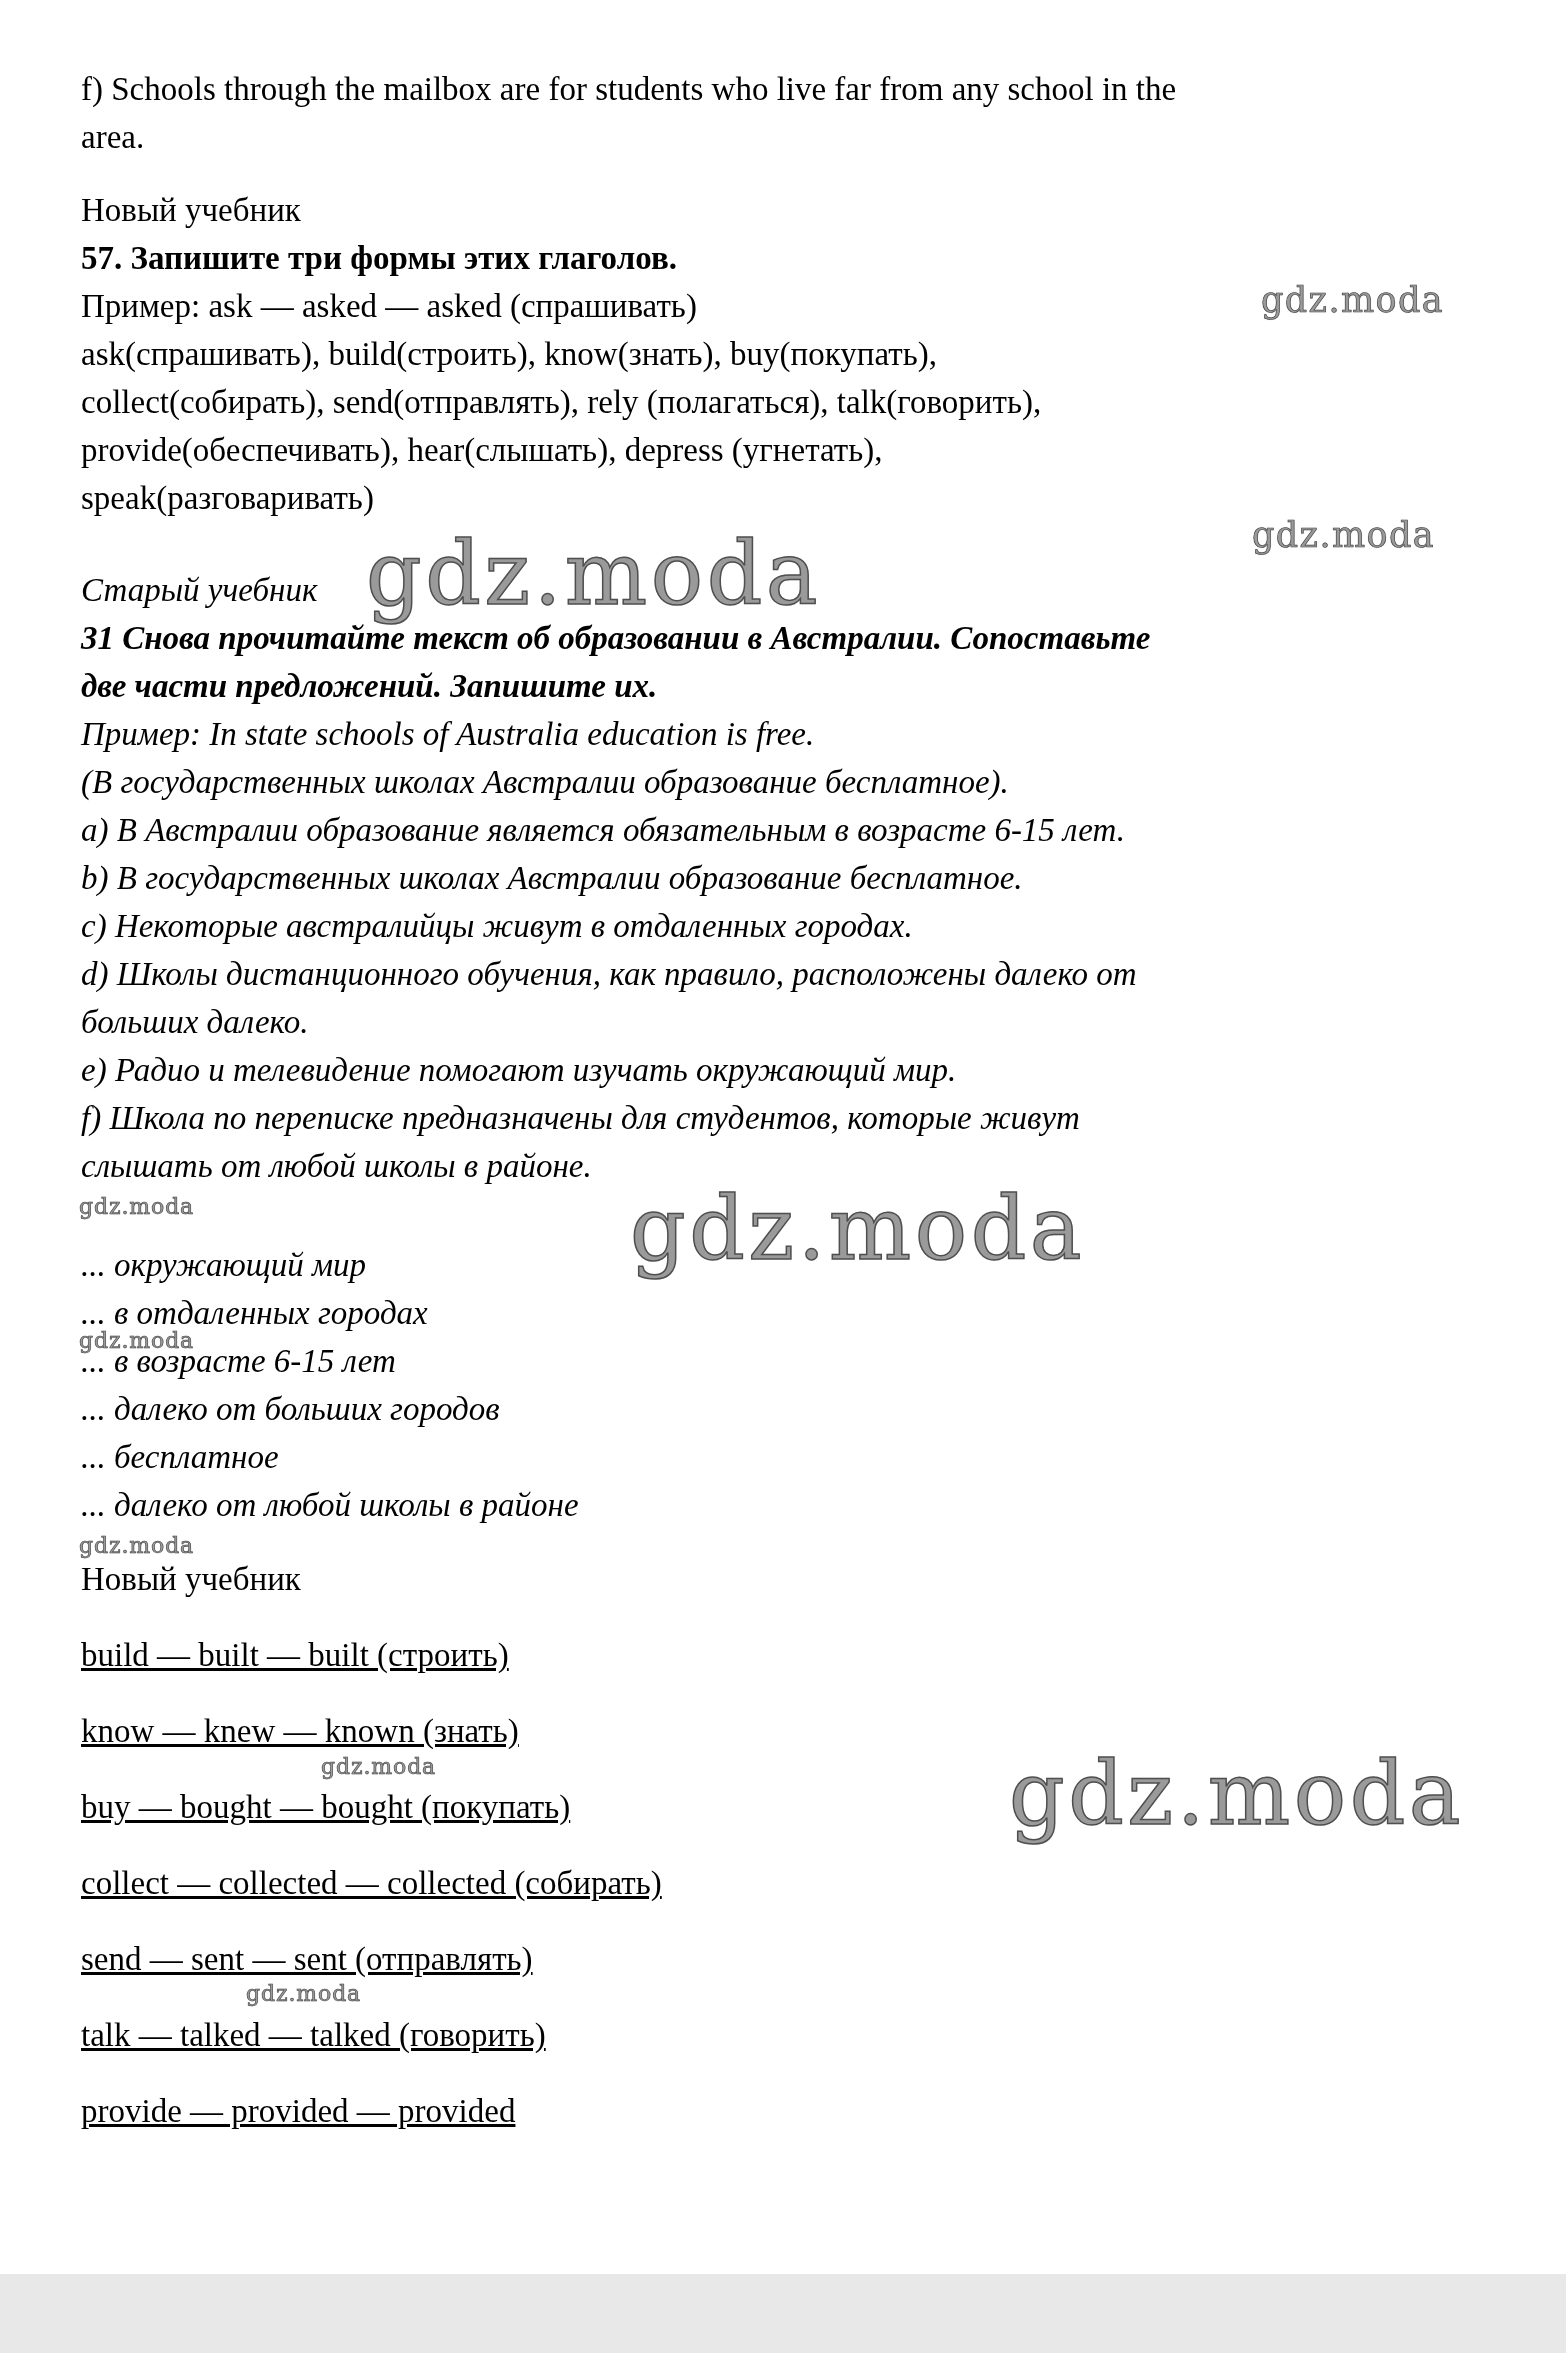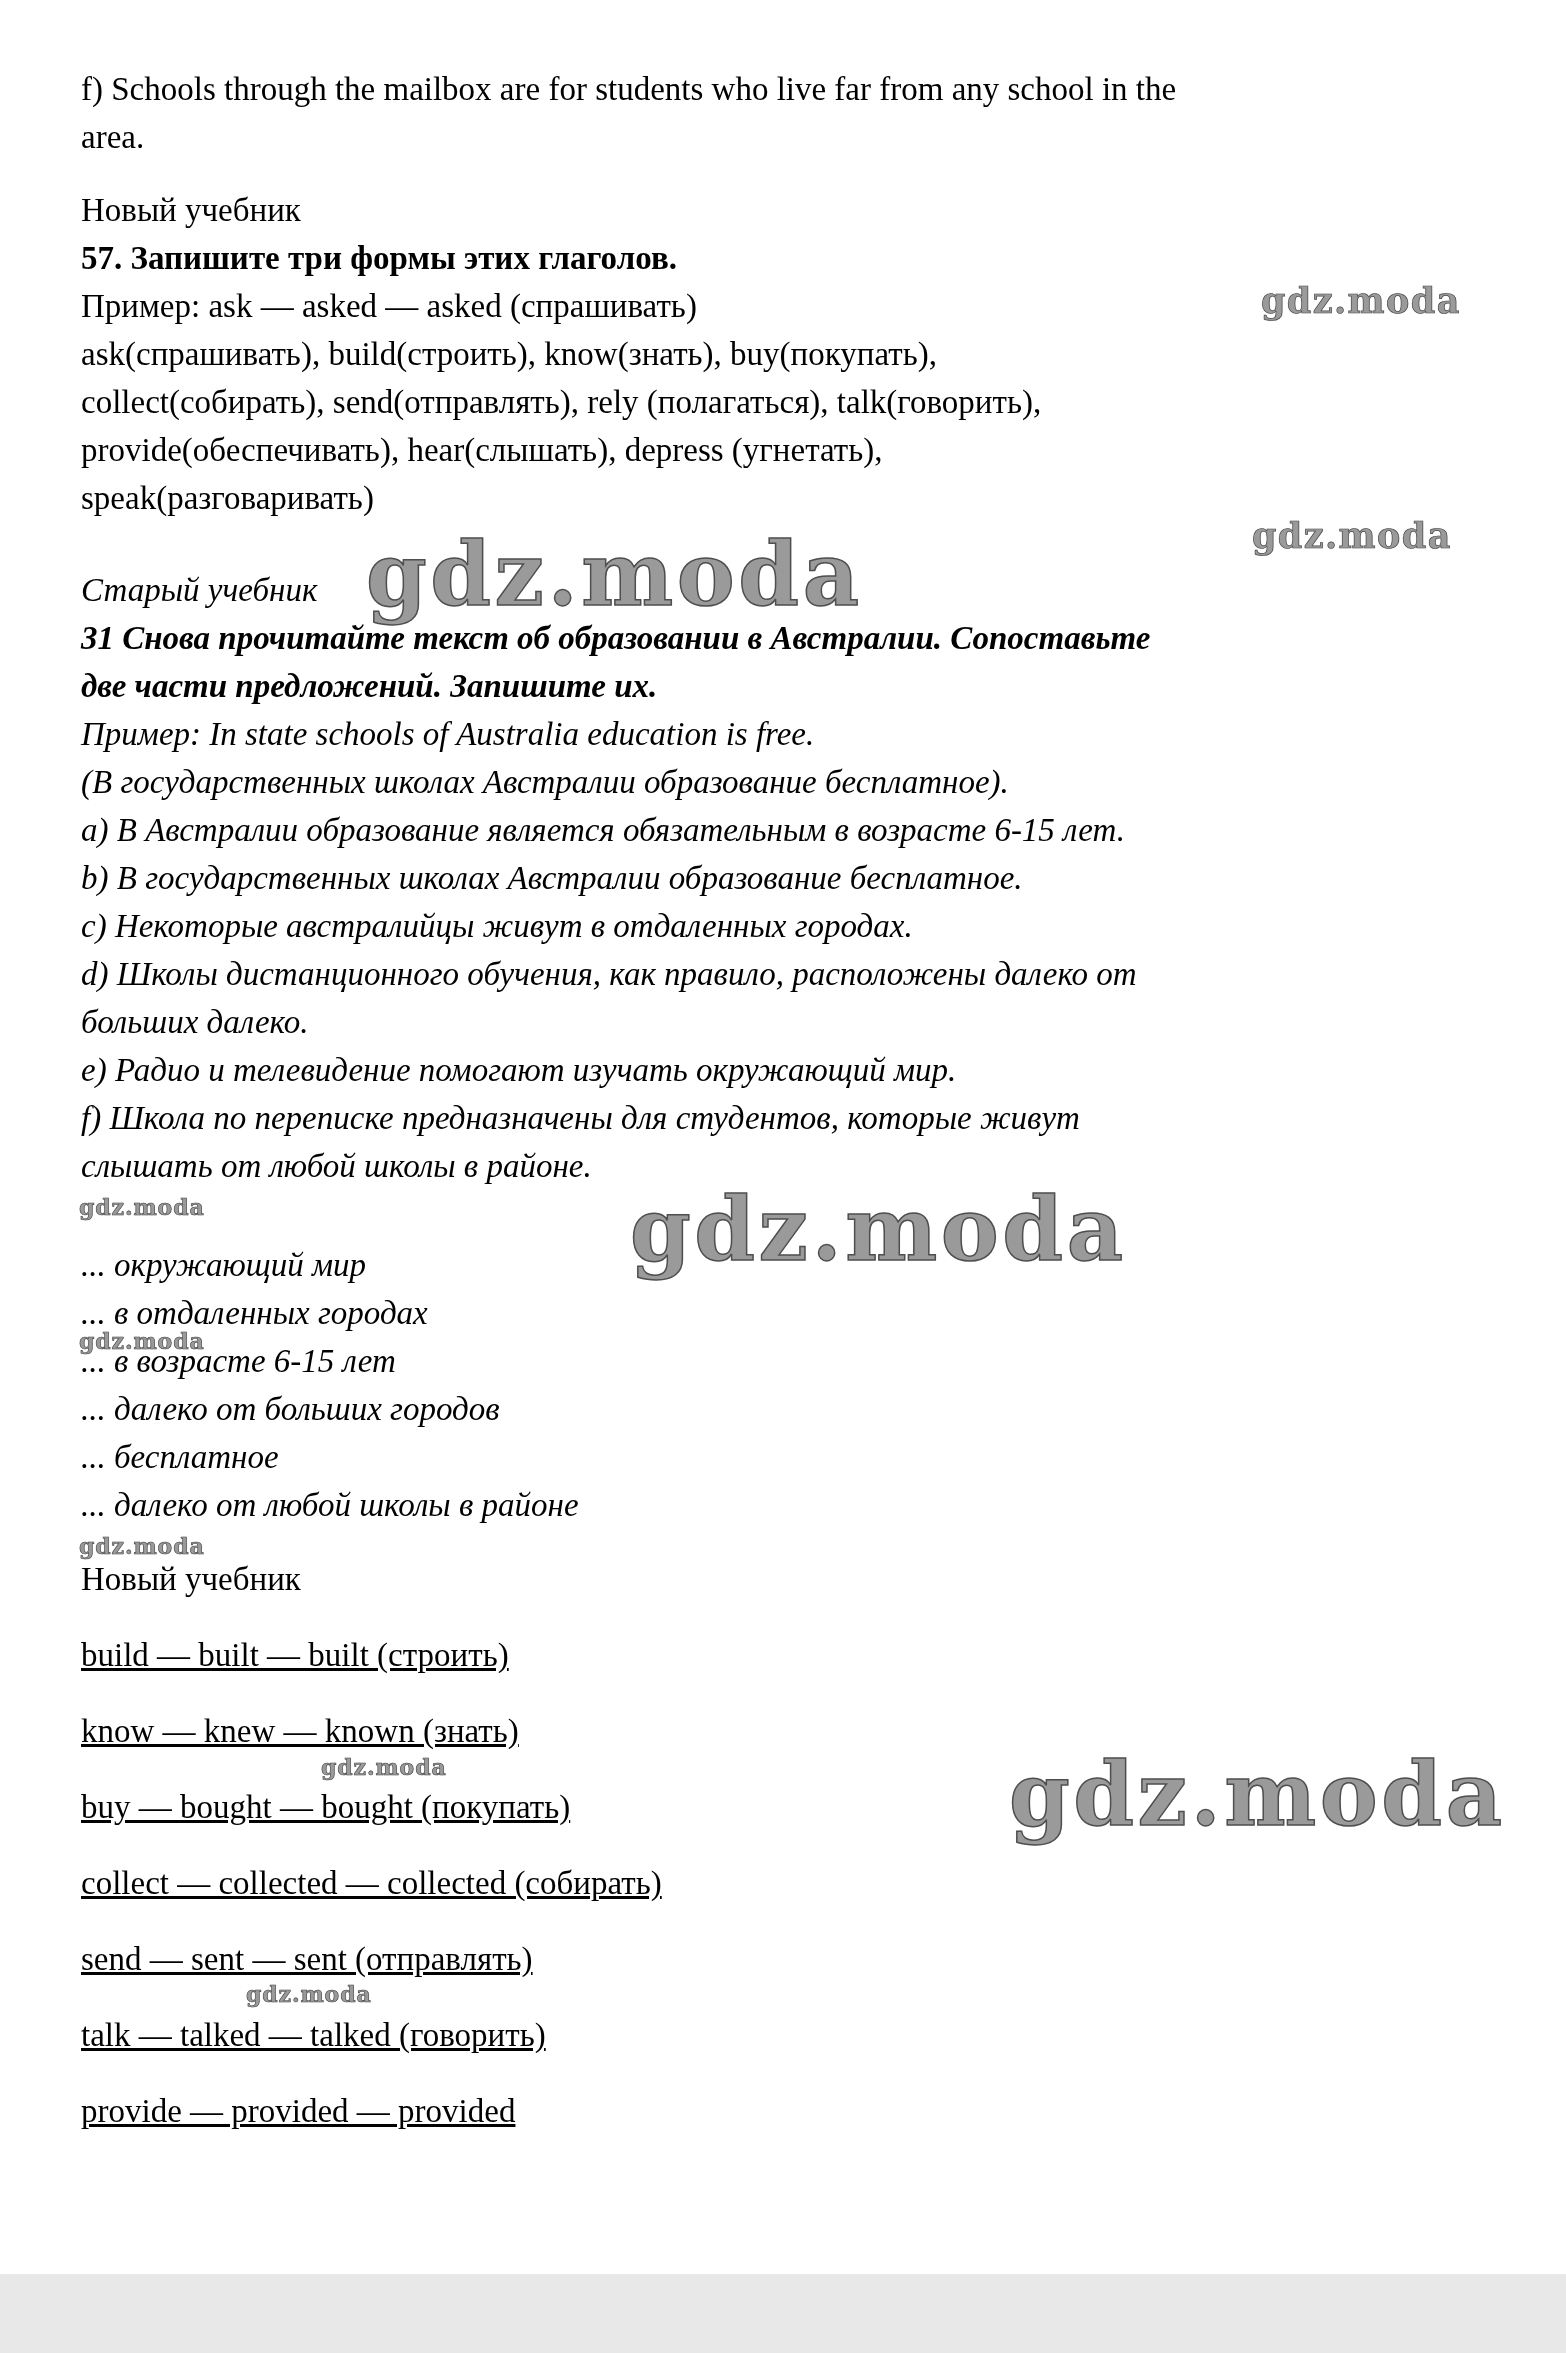--- a/index.html
+++ b/index.html
@@ -29,21 +29,21 @@
   .sp60 { height:44px; }
   .sp70 { height:51px; }
   .sp36 { height:26.4px; }
   .form-line { margin-top:28px;text-decoration:underline; }
 
   
   .wm {
     position:absolute;
     z-index:2;
     font-family:"DejaVu Serif",serif;
-    font-weight:700;
+    font-weight:400;
     letter-spacing:0.04em;
     color:#9a9a9a;
     -webkit-text-stroke:1.5px #4f4f4f;
     text-shadow:0 0 0.7px #6b6b6b;
     white-space:nowrap;
     pointer-events:none;
   }
   .wm-big { font-size:87px; line-height:1; }
   .wm-med { font-size:35px;  line-height:1; -webkit-text-stroke:0.7px #4f4f4f; }
   .wm-sm  { font-size:22px;  line-height:1; -webkit-text-stroke:0.6px #4f4f4f; }

